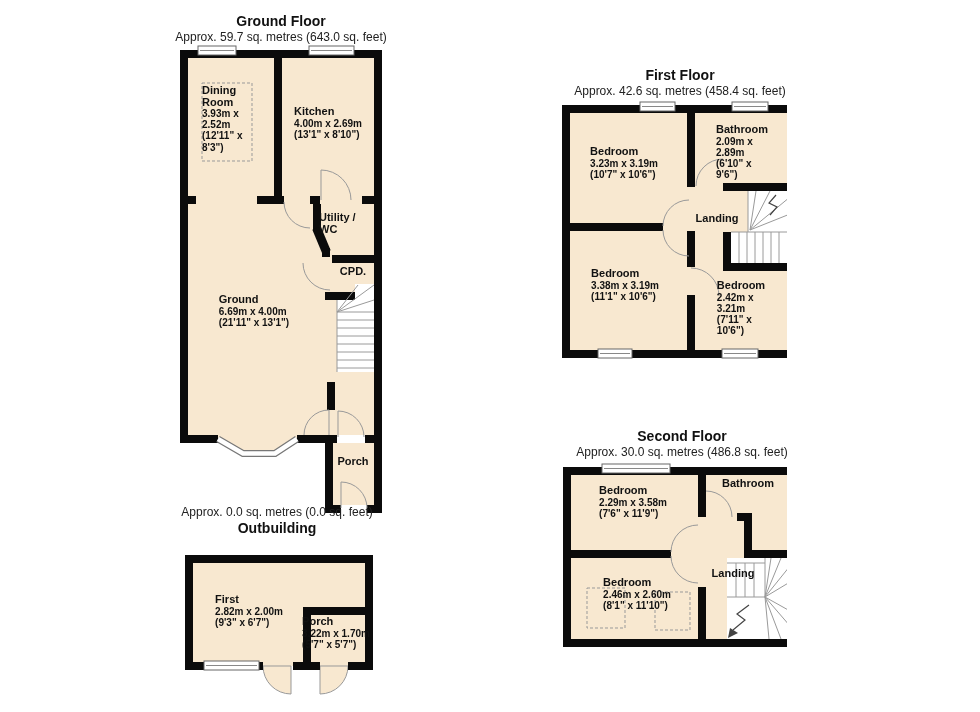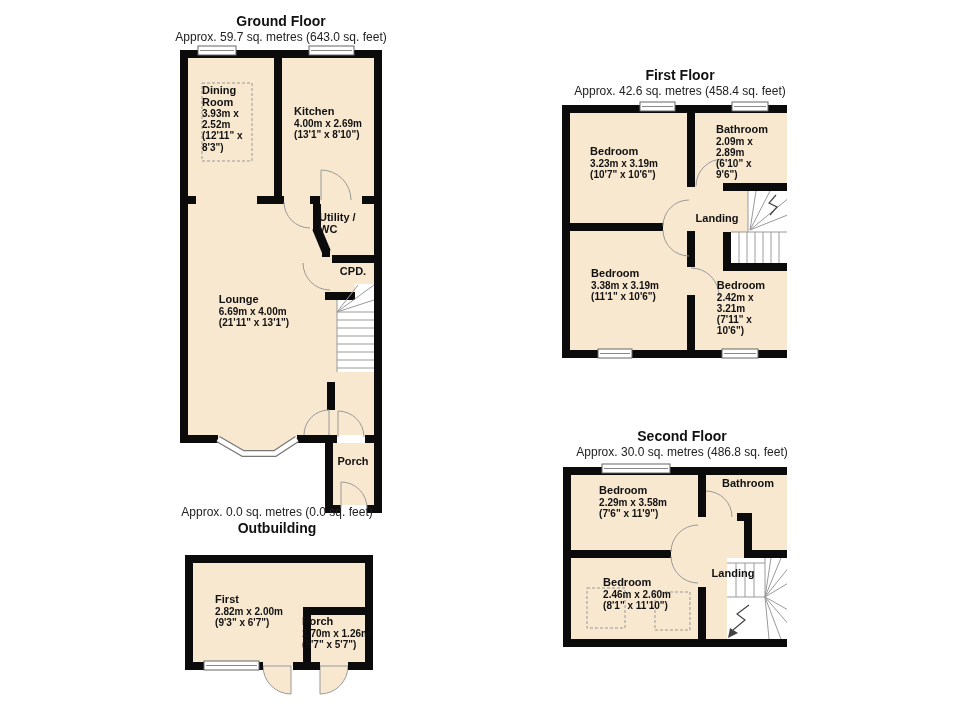--- a/index.html
+++ b/index.html
@@ -262,21 +262,21 @@
   <span class="rdim">4.00m x 2.69m</span>
   <span class="rdim">(13'1" x 8'10")</span>
 </div>
 <div class="room-label" style="left:347px;top:212px;width:56px">
   <span class="rname">Utility / WC</span>
 </div>
 <div class="room-label" style="left:353px;top:266px">
   <span class="rname">CPD.</span>
 </div>
 <div class="room-label" style="left:254px;top:294px">
-  <span class="rname">Lounge</span>
+  <span class="rname">Ground</span>
   <span class="rdim">6.69m x 4.00m</span>
   <span class="rdim">(21'11" x 13'1")</span>
 </div>
 <div class="room-label" style="left:353px;top:456px">
   <span class="rname">Porch</span>
 </div>
 
 <div class="floor-title" style="left:680px;top:67px">First Floor</div>
 <div class="floor-subtitle" style="left:680px;top:84px">Approx. 42.6 sq. metres (458.4 sq. feet)</div>
 
@@ -327,17 +327,17 @@
 <div class="floor-title" style="left:277px;top:520px">Outbuilding</div>
 <div class="floor-subtitle" style="left:277px;top:505px">Approx. 0.0 sq. metres (0.0 sq. feet)</div>
 
 <div class="room-label" style="left:249px;top:594px">
   <span class="rname">First</span>
   <span class="rdim">2.82m x 2.00m</span>
   <span class="rdim">(9'3" x 6'7")</span>
 </div>
 <div class="room-label" style="left:336px;top:616px">
   <span class="rname">Porch</span>
-  <span class="rdim">1.70m x 1.26m</span>
+  <span class="rdim">3.22m x 1.70m</span>
   <span class="rdim">(5'7" x 5'7")</span>
 </div>
 
 </div>
 
 </body></html>

